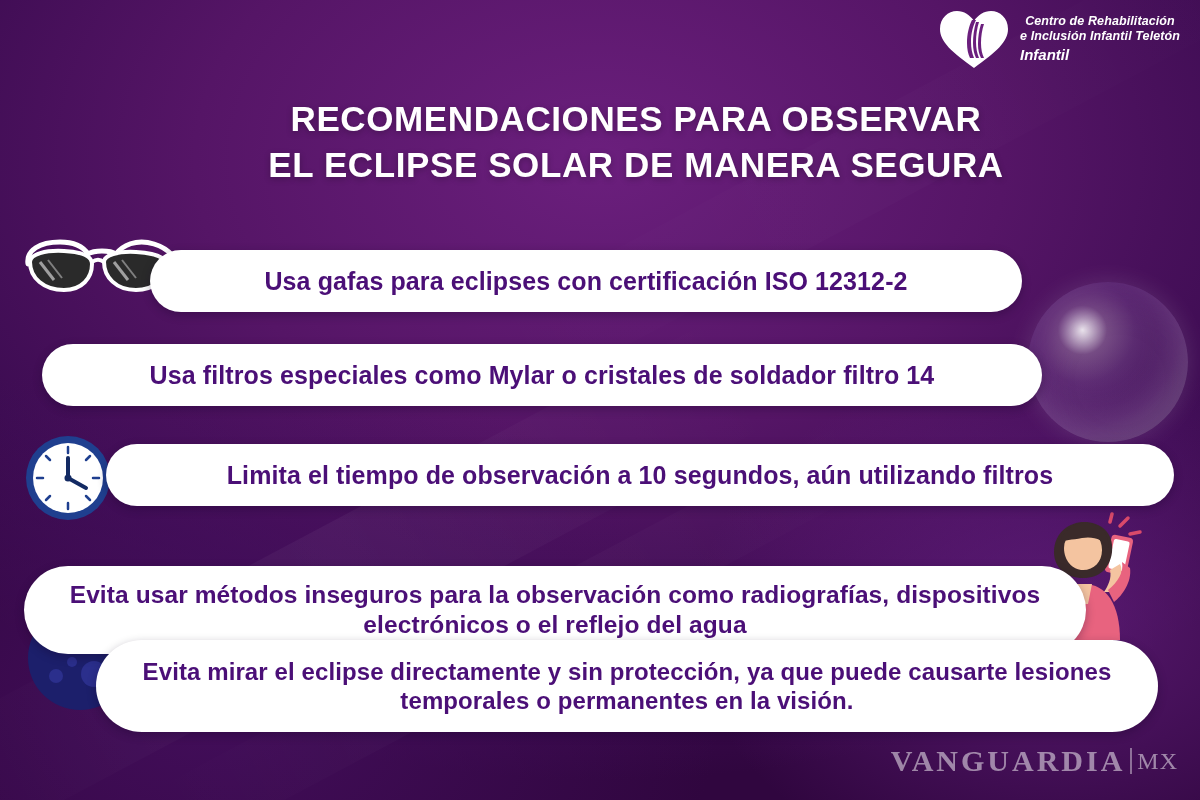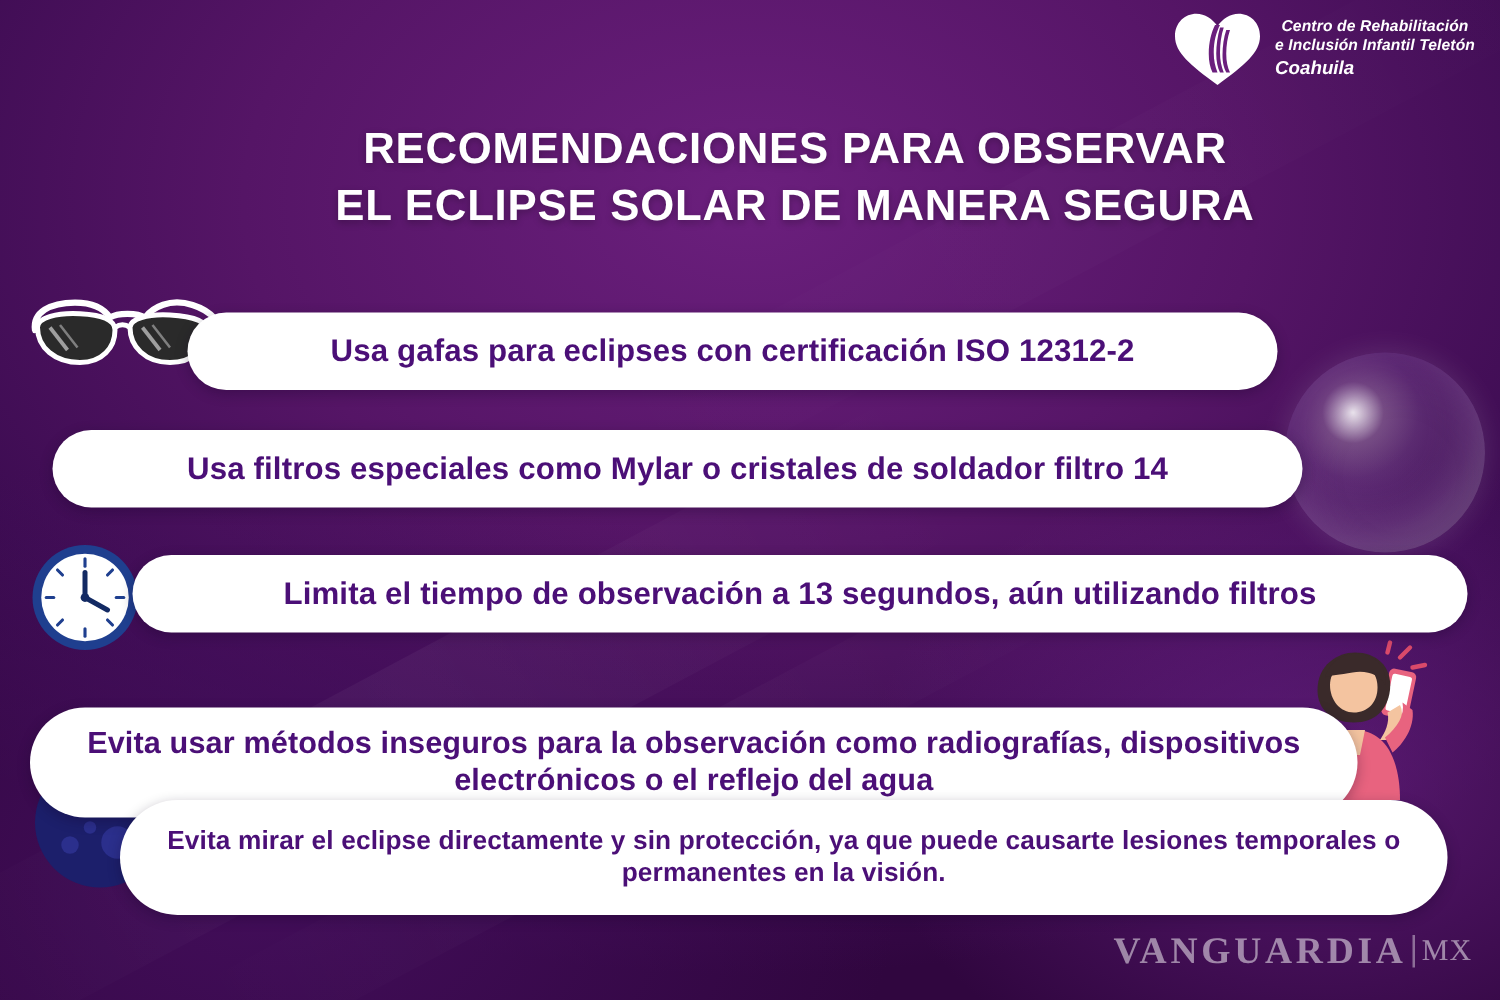--- a/index.html
+++ b/index.html
@@ -141,21 +141,21 @@
     line-height: 1.22;
     letter-spacing: .1px;
   }
 
   .tip.t1 { left: 150px; top: 250px; width: 872px; height: 62px; }
   .tip.t2 { left: 42px;  top: 344px; width: 1000px; height: 62px; }
   .tip.t3 { left: 106px; top: 444px; width: 1068px; height: 62px; }
   .tip.t4 { left: 24px;  top: 538px; width: 1062px; height: 88px; margin-top: 28px; }
   .tip.t4 span { font-size: 24.5px; }
   .tip.t5 { left: 96px;  top: 640px; width: 1062px; height: 92px; }
-  .tip.t5 span { font-size: 21px; }
+  .tip.t5 span { font-size: 24px; }
 
   
   .watermark {
     position: absolute;
     right: 22px;
     bottom: 22px;
     display: flex;
     align-items: center;
     gap: 5px;
     opacity: .5;
@@ -184,21 +184,21 @@
       <path d="M36 60 C14 44 2 34 2 21 C2 10 10 3 19 3 C26 3 32 7 36 13 C40 7 46 3 53 3 C62 3 70 10 70 21 C70 34 58 44 36 60 Z" fill="#ffffff"></path>
       <g fill="#6b1f7d">
         <path d="M34 12 C31 18 29 26 29 35 C29 41 30 46 32 50 L36 50 C34 45 33 40 33 34 C33 25 35 18 38 12 Z"></path>
         <path d="M38 14 C36 21 35 28 35 35 C35 41 36 46 38 50 L41 50 C39 45 38 40 38 34 C38 27 39 20 41 14 Z"></path>
         <path d="M43 16 C41 22 40 29 40 36 C40 42 41 46 43 50 L46 50 C44 46 43 41 43 35 C43 28 44 22 46 16 Z"></path>
       </g>
     </svg>
     <div class="logo-text">
       <div class="logo-line1">Centro de Rehabilitación</div>
       <div class="logo-line2">e Inclusión Infantil Teletón</div>
-      <div class="logo-line3">Coahuila</div>
+      <div class="logo-line3">Infantil</div>
     </div>
   </div>
 
   <div class="title">
     <div>RECOMENDACIONES PARA OBSERVAR</div>
     <div>EL ECLIPSE SOLAR DE MANERA SEGURA</div>
   </div>
 
   <div class="bubble"></div>
 
@@ -269,21 +269,21 @@
   </svg>
 
   <div class="tips">
     <div class="tip t1">
       <span>Usa gafas para eclipses con certificación ISO 12312-2</span>
     </div>
     <div class="tip t2">
       <span>Usa filtros especiales como Mylar o cristales de soldador filtro 14</span>
     </div>
     <div class="tip t3">
-      <span>Limita el tiempo de observación a 13 segundos, aún utilizando filtros</span>
+      <span>Limita el tiempo de observación a 10 segundos, aún utilizando filtros</span>
     </div>
     <div class="tip t4">
       <span>Evita usar métodos inseguros para la observación como radiografías, dispositivos electrónicos o el reflejo del agua</span>
     </div>
     <div class="tip t5">
       <span>Evita mirar el eclipse directamente y sin protección, ya que puede causarte lesiones temporales o permanentes en la visión.</span>
     </div>
   </div>
 
   <div class="watermark">

